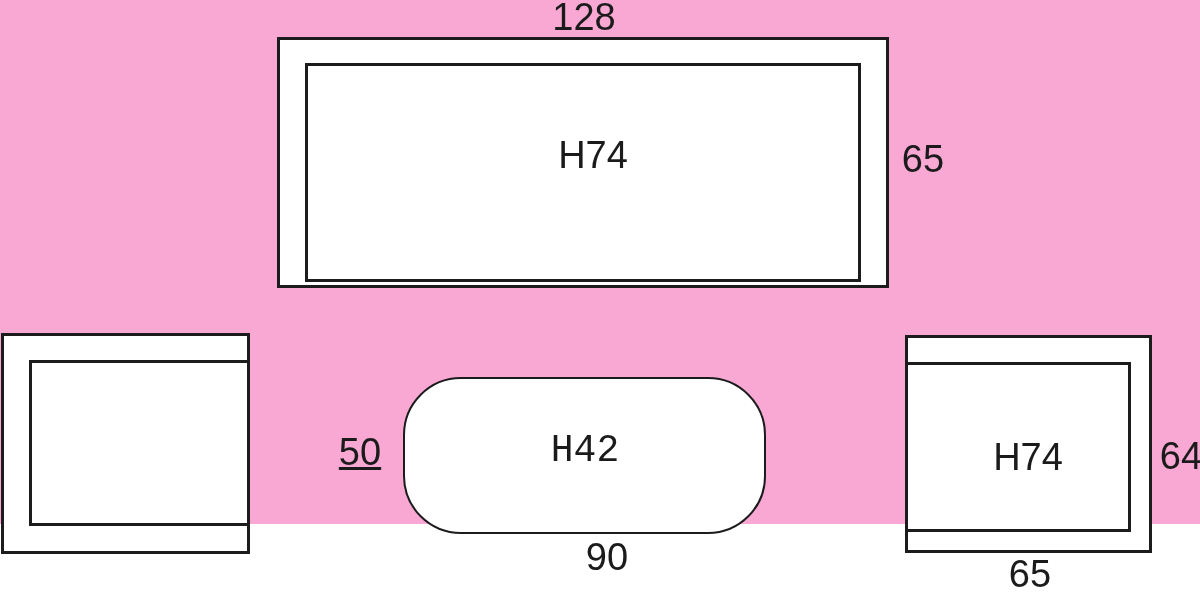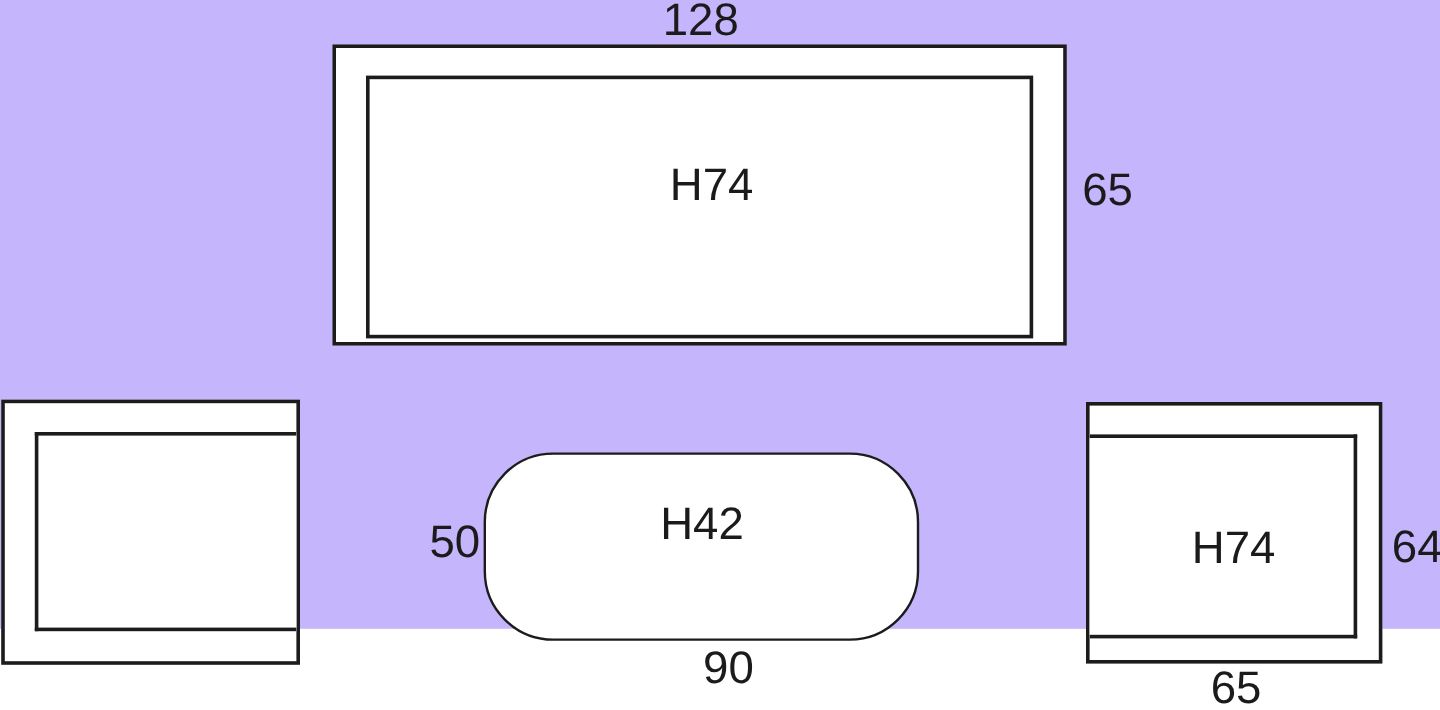--- a/index.html
+++ b/index.html
@@ -8,21 +8,21 @@
     width: 1200px;
     height: 592px;
     background: #ffffff;
     overflow: hidden;
     font-family: "Liberation Sans", sans-serif;
   }
   #canvas {
     position: relative;
     width: 1200px;
     height: 524px;
-    background: #c4b5fd;
+    background: #f9a8d4;
   }
   .outline {
     position: absolute;
     box-sizing: border-box;
     border: 3px solid #1c1c1c;
     background: #ffffff;
   }
   .inner-panel {
     position: absolute;
     box-sizing: border-box;
@@ -49,22 +49,22 @@
   #desk-front        { left: 277px; top: 37px;  width: 612px; height: 251px; }
   #desk-front-panel  { left: 25px;  top: 23px;  width: 556px; height: 219px; }
   #label-front-width  { left: 584px; top: -2px; }
   #label-front-height { left: 593px; top: 136px; }
   #label-front-side   { left: 923px; top: 140px; }
   
   #side-left         { left: 1px;  top: 333px; width: 249px; height: 221px; }
   #side-left-panel   { left: 25px; top: 24px;  right: 0;     height: 166px; border-right: none; }
   
   #coffee-table      { left: 403px; top: 377px; width: 363px; height: 157px; }
-  #label-table-depth  { left: 379px; top: 433px; }
-  #label-table-height { left: 585px; top: 418px; }
+  #label-table-depth  { left: 360px; top: 433px; text-decoration: underline; }
+  #label-table-height { left: 585px; top: 432px; font-family: Liberation Mono, monospace; }
   #label-table-width  { left: 583px; top: 538px; margin-left: 24px; }
   
   #side-right        { left: 905px; top: 335px; width: 247px; height: 218px; }
   #side-right-panel  { left: 0;    top: 24px;  width: 223px; height: 170px; border-left: none; }
   #label-side-height { left: 1028px; top: 438px; }
   #label-side-depth  { left: 1181px; top: 437px; }
   #label-side-width  { left: 1030px; top: 555px; }
 </style>
 </head>
 <body>

